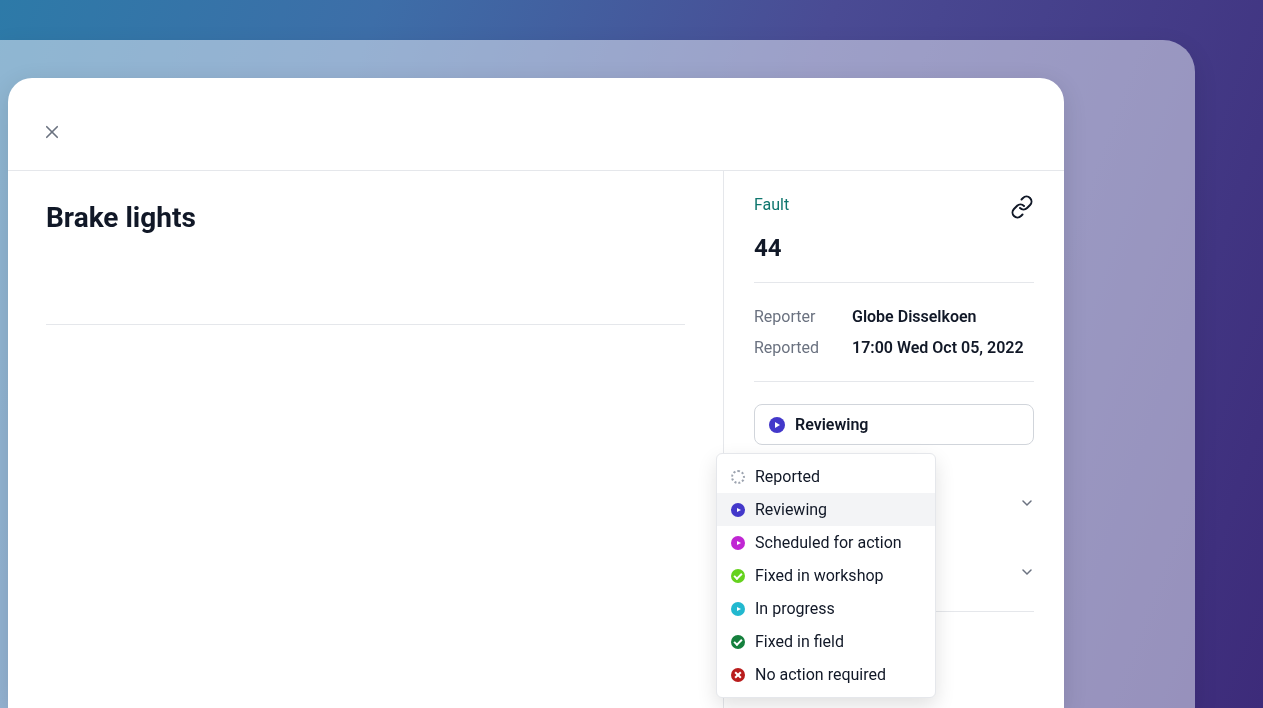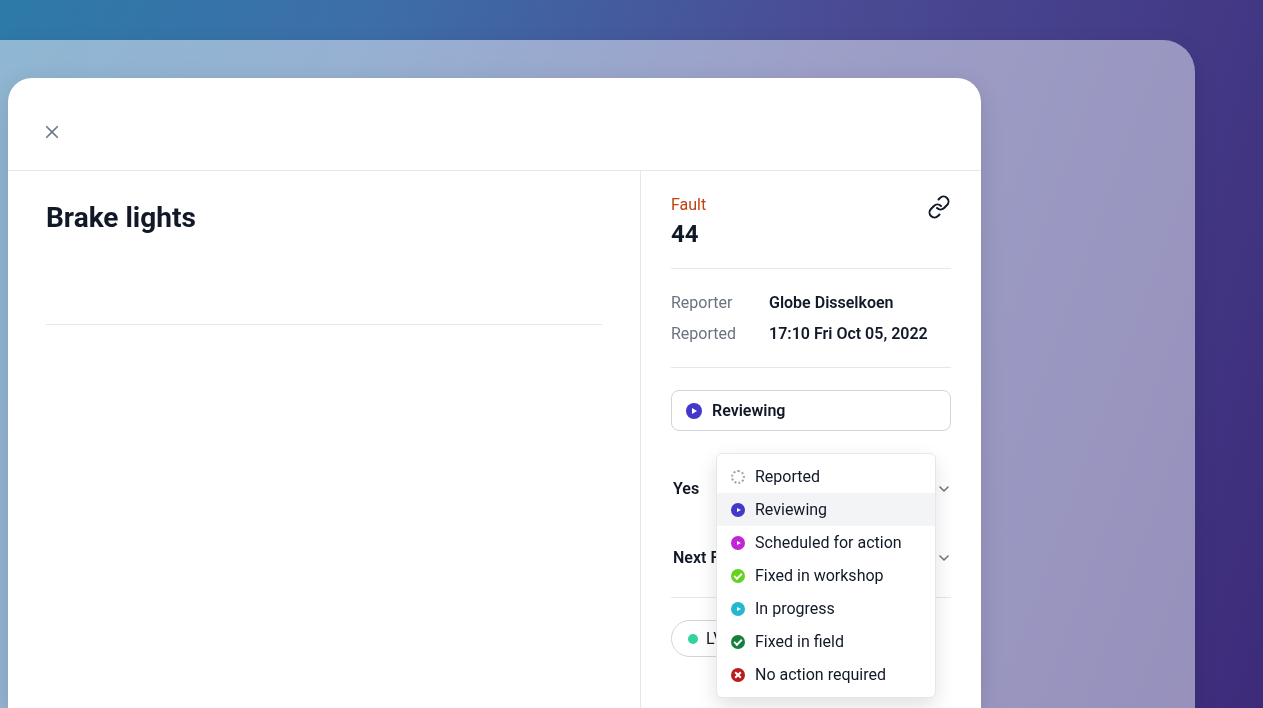--- a/index.html
+++ b/index.html
@@ -16,21 +16,21 @@
     width: 1195px;
     height: 668px;
     background: rgba(240,244,252,0.5);
     border-top-right-radius: 32px;
     box-shadow: 0 8px 24px rgba(0,0,0,0.1);
   }
   .card {
     position: absolute;
     top: 78px;
     left: 8px;
-    width: 973px;
+    width: 1056px;
     height: 630px;
     background: #fff;
     border-radius: 24px 24px 0 0;
     box-shadow: 0 6px 24px rgba(0,0,0,0.12);
     overflow: hidden;
   }
   .card-header {
     height: 92px;
     position: relative;
   }
@@ -77,22 +77,22 @@
   }
   .fault-row {
     display: flex;
     justify-content: space-between;
     align-items: flex-start;
     border-bottom: 1px solid #e5e7eb;
     padding-bottom: 20px;
   }
   .fault-label {
     font-size: 16px;
-    color: #c2410c;
-    margin-bottom: 6px;
+    color: #0f766e;
+    margin-bottom: 20px;
   }
   .fault-num {
     font-size: 24px;
     font-weight: 700;
     color: #111827;
   }
   .link-icon {
     color: #111827;
     cursor: pointer;
     width: 24px; height: 24px;
@@ -282,21 +282,21 @@
           </svg>
       </div>
 
       <div class="meta">
         <div class="meta-row">
           <span class="meta-key">Reporter</span>
           <span class="meta-val">Globe Disselkoen</span>
         </div>
         <div class="meta-row">
           <span class="meta-key">Reported</span>
-          <span class="meta-val">17:10 Fri Oct 05, 2022</span>
+          <span class="meta-val">17:00 Wed Oct 05, 2022</span>
         </div>
       </div>
 
       <div class="status-box">
         <span class="status-dot" style="background:#4338ca">
             <span class="tri"></span>
           </span>
         <span class="status-label">Reviewing</span>
       </div>
 

